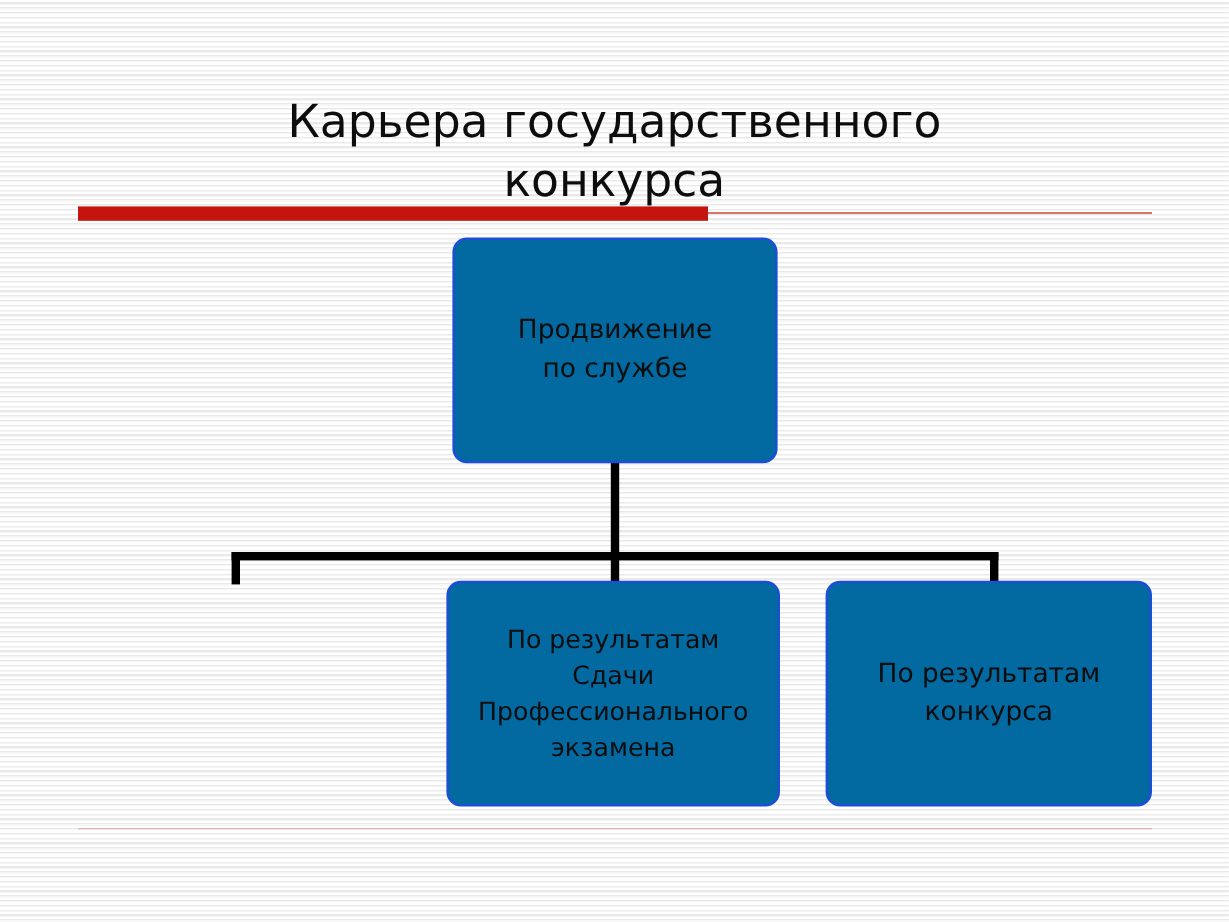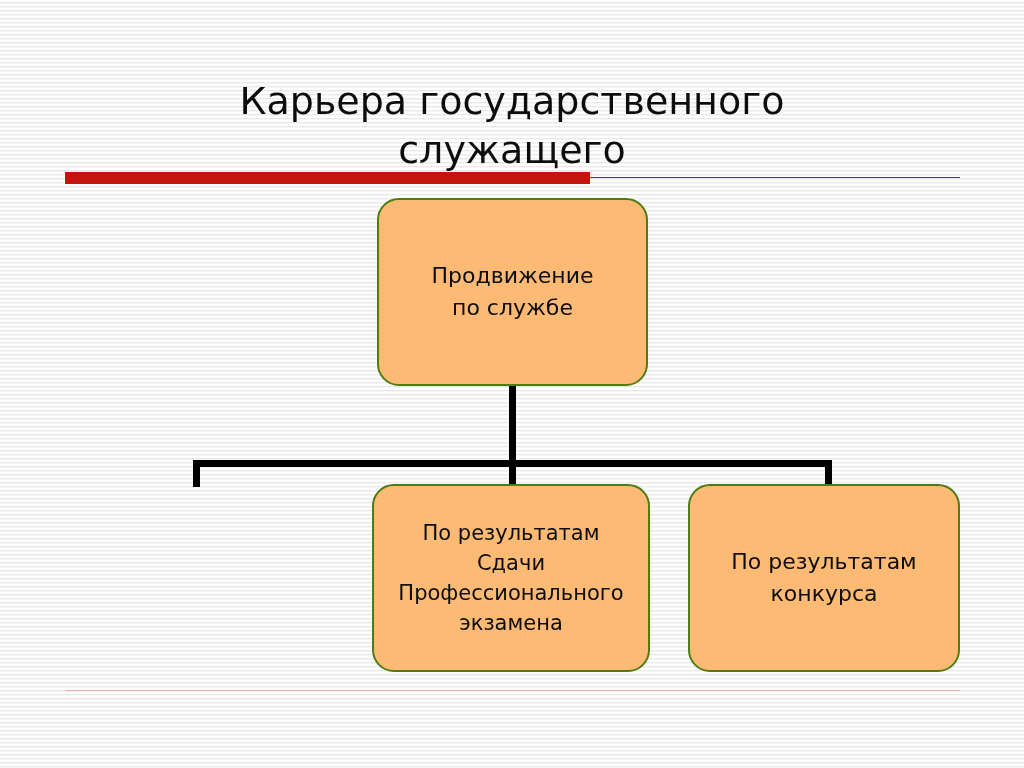--- a/index.html
+++ b/index.html
@@ -108,23 +108,23 @@
     left: 825px;
     top: 460px;
     width: 7px;
     height: 27px;
   }
 
   
   .node-box {
     position: absolute;
     box-sizing: border-box;
-    background: #fdba74;
-    border: 2px solid #4d7c0f;
-    border-radius: 22px;
+    background: #0369a1;
+    border: 2px solid #1d4ed8;
+    border-radius: 12px;
     display: flex;
     align-items: center;
     justify-content: center;
     text-align: center;
     color: #0d0d0d;
     font-size: 21px;
     line-height: 30px;
     white-space: pre-line;
     overflow: visible;
   }
@@ -168,21 +168,21 @@
     display: block;
     white-space: pre-line;
   }
 </style>
 </head>
 <body>
 
 <div class="slide">
 
   <h1 id="slide-title">Карьера государственного
-служащего</h1>
+конкурса</h1>
 
   <div id="accent-thin"></div>
   <div id="accent-thick"></div>
 
   <div class="connector" id="connector-stem"></div>
   <div class="connector" id="connector-bar"></div>
   <div class="connector" id="connector-drop-left"></div>
   <div class="connector" id="connector-drop-center"></div>
   <div class="connector" id="connector-drop-right"></div>
 

